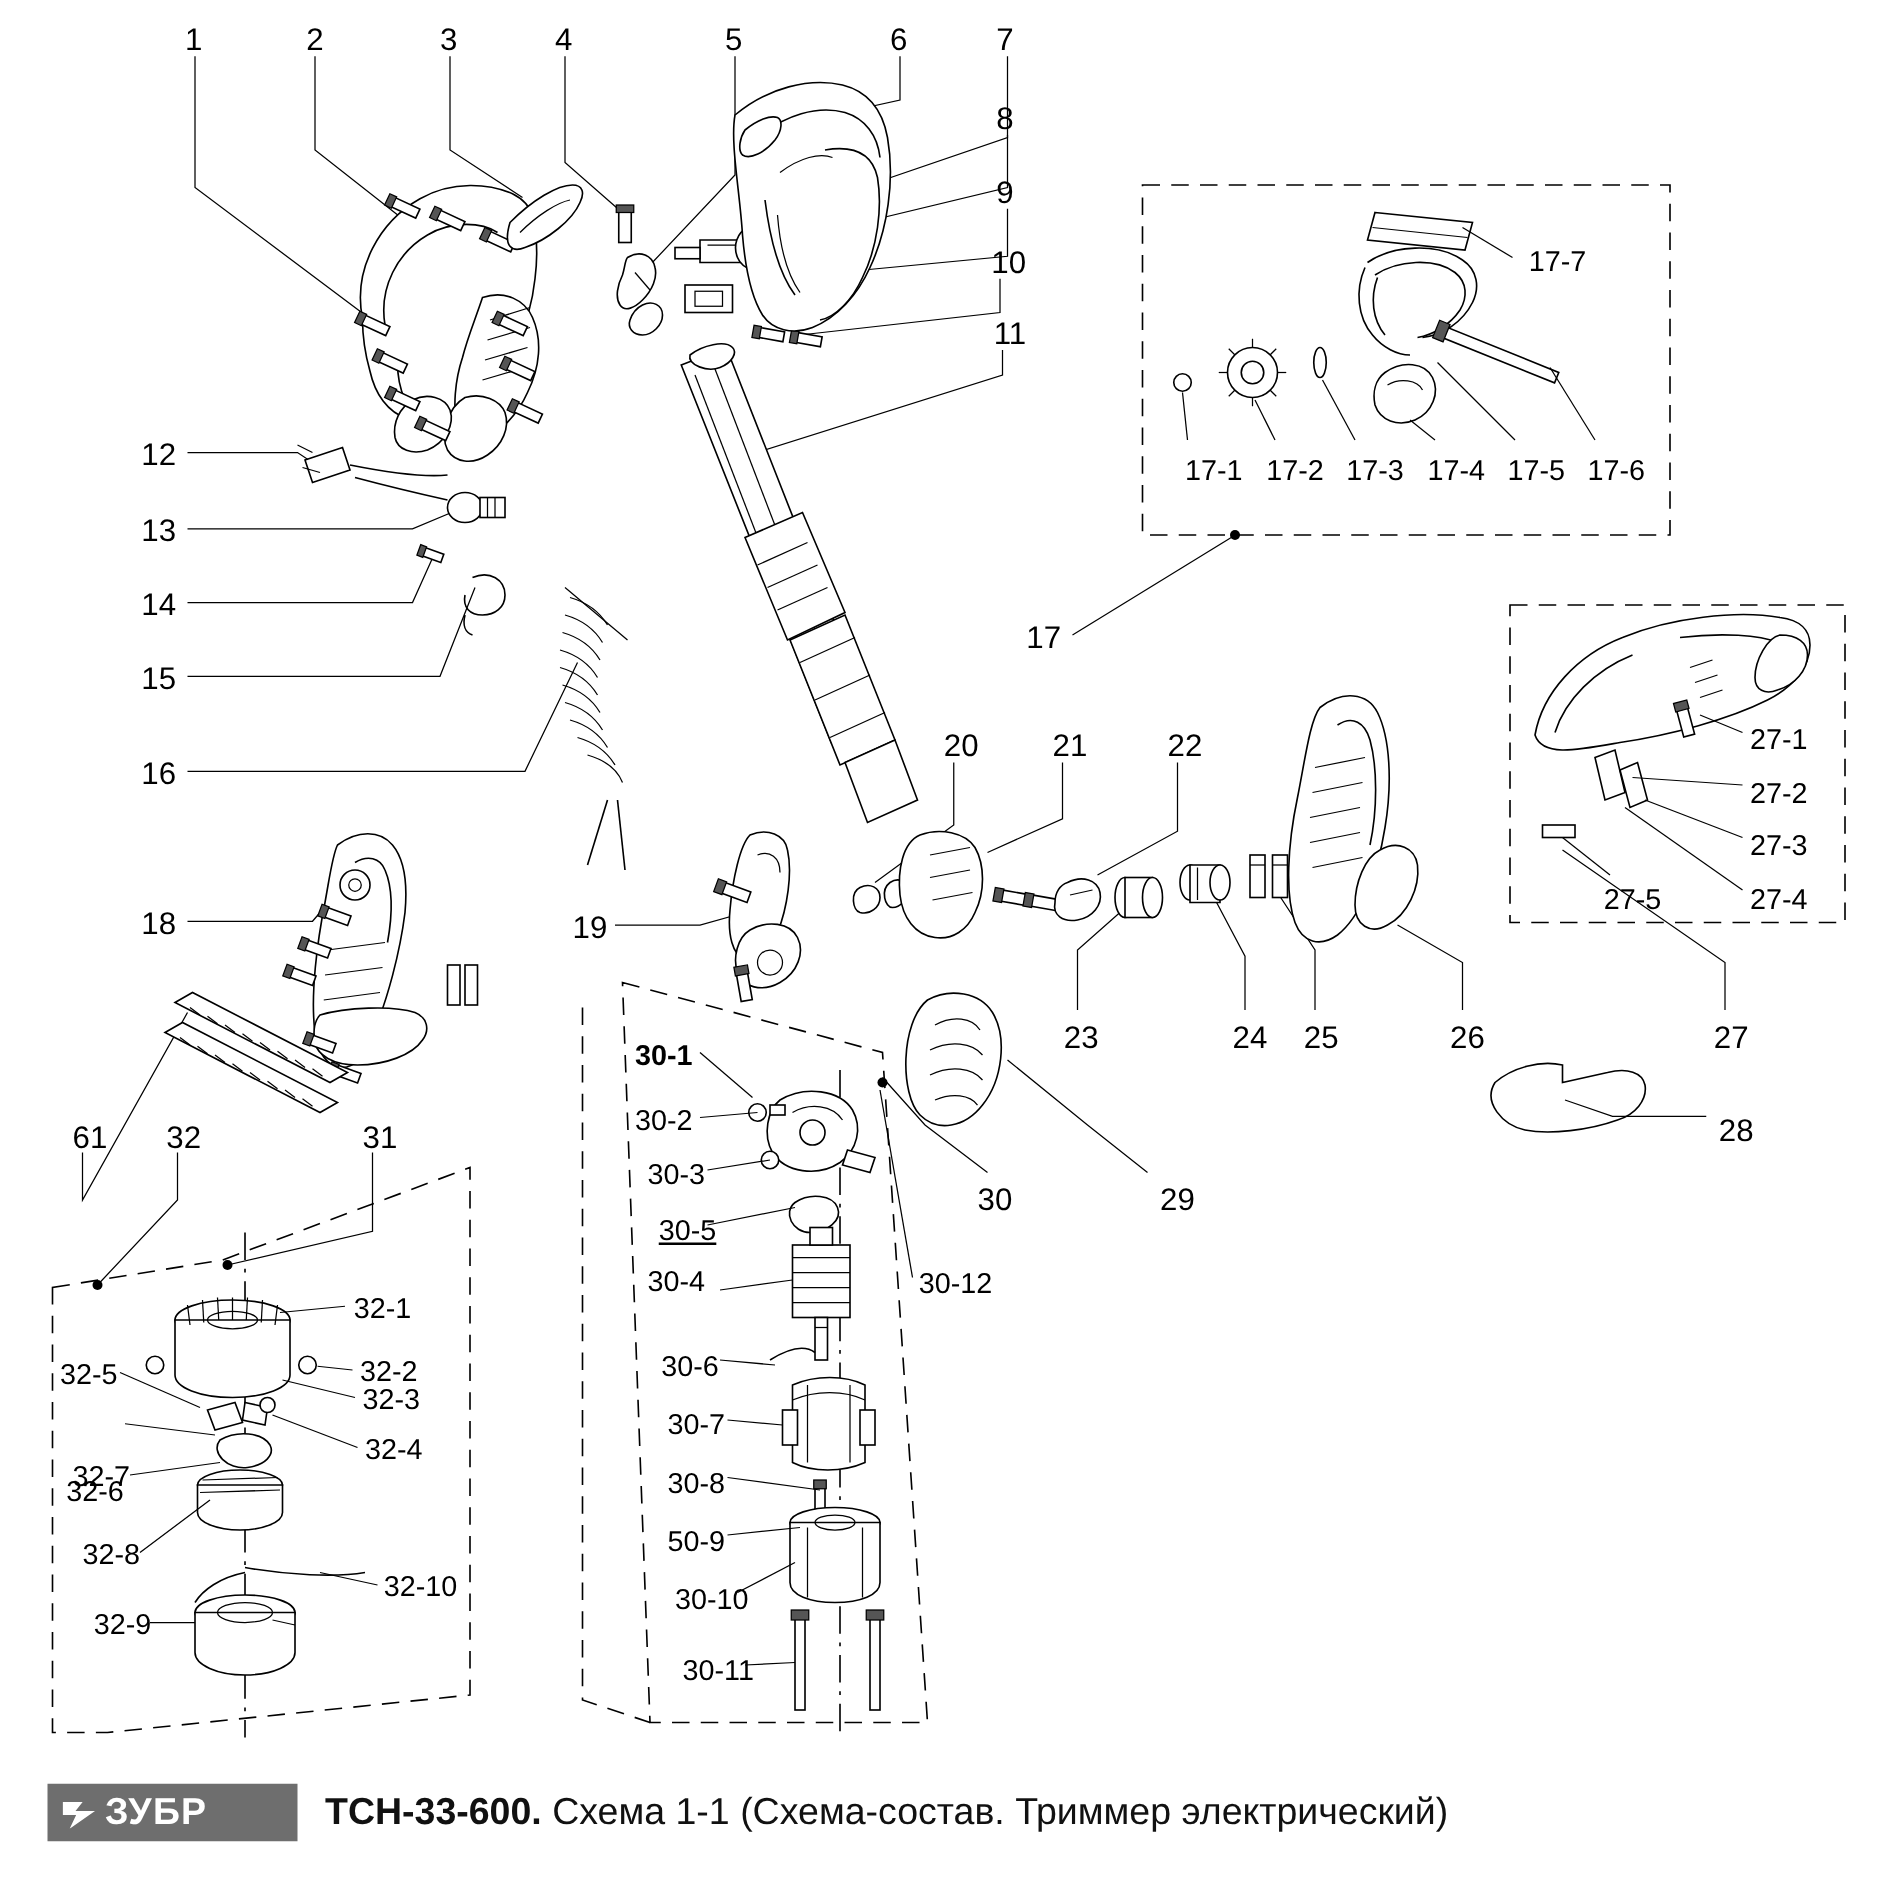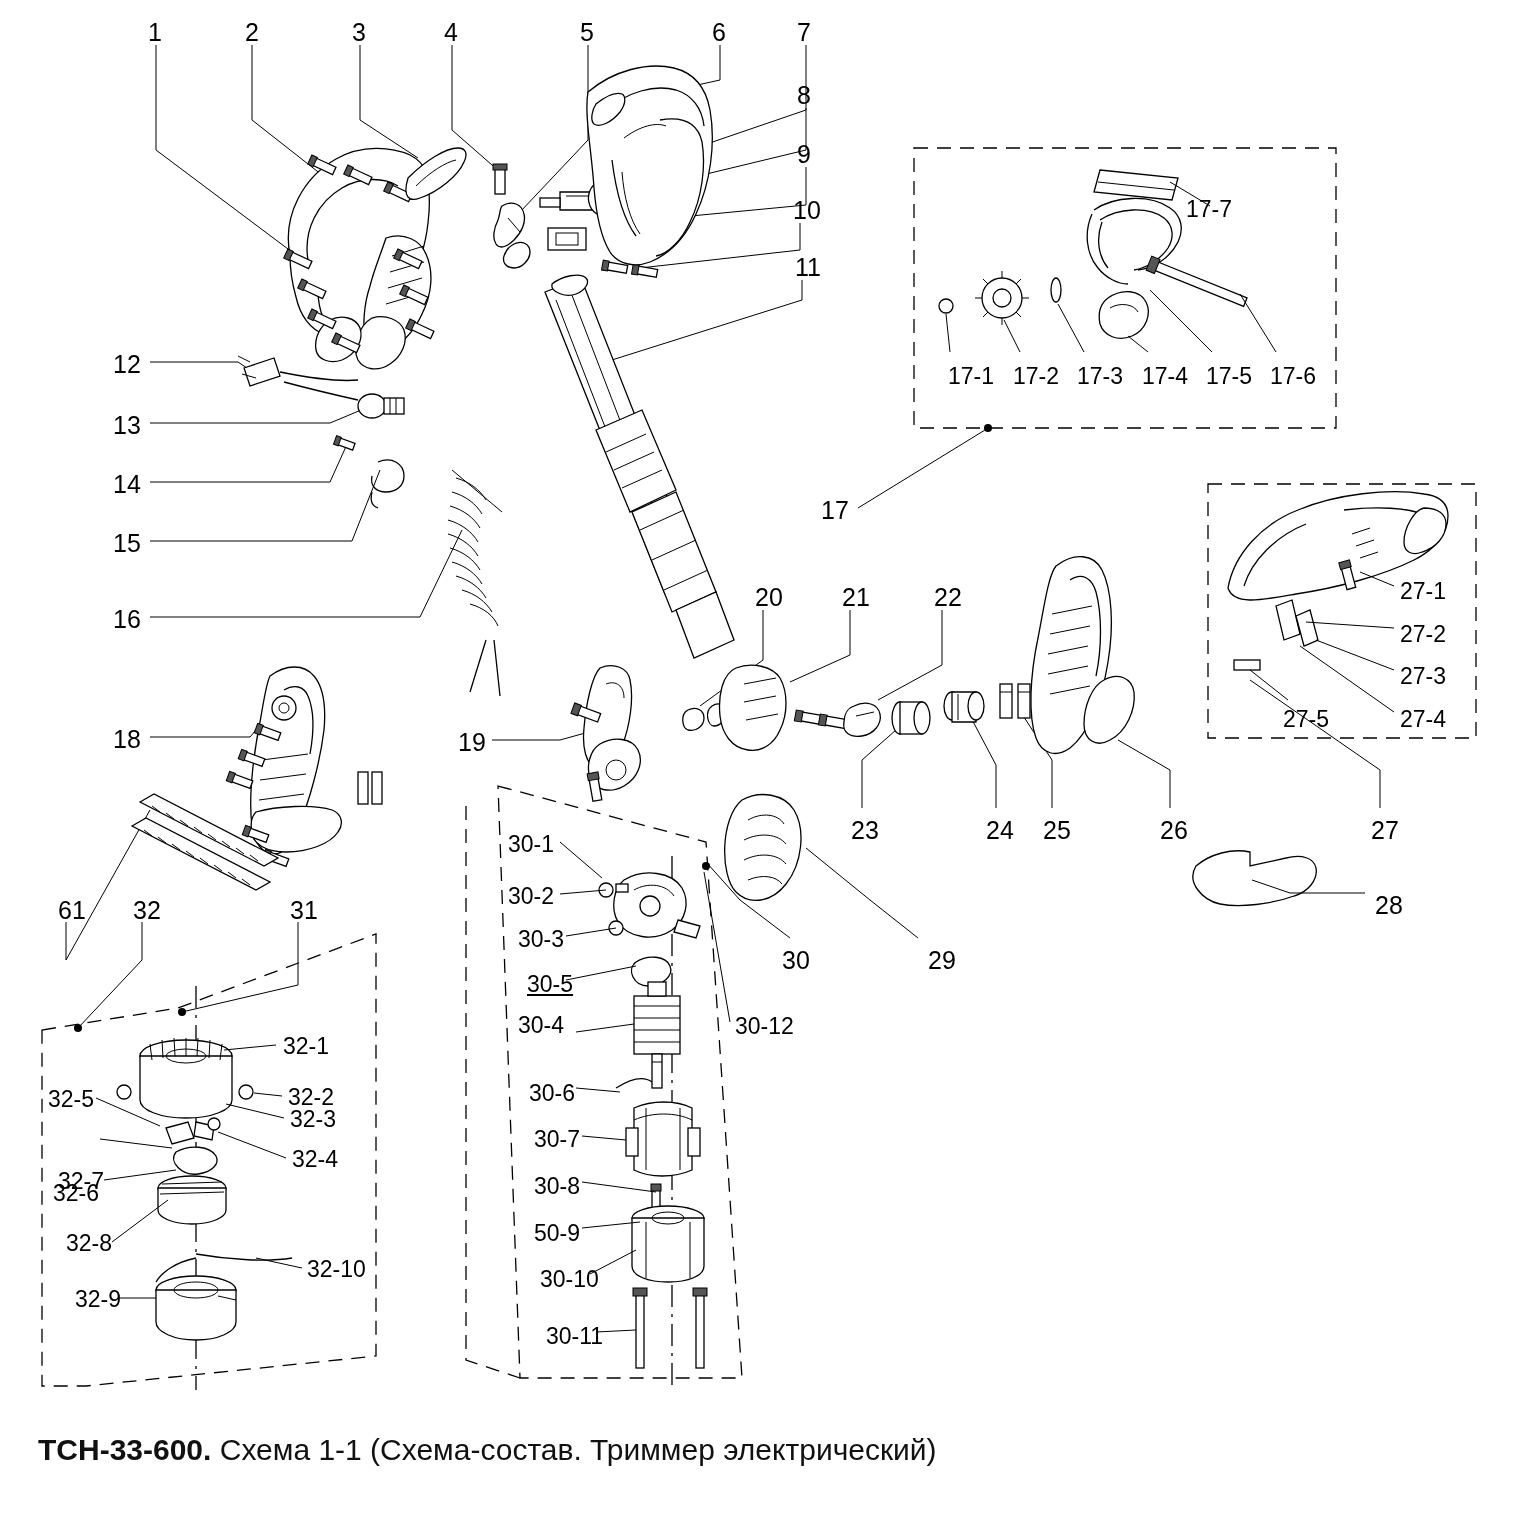--- a/index.html
+++ b/index.html
@@ -713,52 +713,56 @@
   <div class="callout" style="left:290px;  top:898px;">31</div>
   <div class="callout" style="left:133px;  top:898px;">32</div>
   <div class="callout" style="left:58px;   top:898px;">61</div>
 
   <div class="callout sub" style="left:948px;  top:365px;">17-1</div>
   <div class="callout sub" style="left:1013px; top:365px;">17-2</div>
   <div class="callout sub" style="left:1077px; top:365px;">17-3</div>
   <div class="callout sub" style="left:1142px; top:365px;">17-4</div>
   <div class="callout sub" style="left:1206px; top:365px;">17-5</div>
   <div class="callout sub" style="left:1270px; top:365px;">17-6</div>
-  <div class="callout sub" style="left:1186px; top:198px;text-align:center;">17-7</div>
+  <div class="callout sub" style="left:1223px; top:198px;text-align:center;">17-7</div>
 
   <div class="callout sub" style="left:1400px; top:580px;">27-1</div>
   <div class="callout sub" style="left:1400px; top:623px;">27-2</div>
   <div class="callout sub" style="left:1400px; top:665px;">27-3</div>
   <div class="callout sub" style="left:1400px; top:708px;">27-4</div>
   <div class="callout sub" style="left:1283px; top:708px;">27-5</div>
 
   <div class="callout sub" style="left:283px; top:1035px;">32-1</div>
   <div class="callout sub" style="left:288px; top:1086px;">32-2</div>
   <div class="callout sub" style="left:290px; top:1108px;">32-3</div>
   <div class="callout sub" style="left:292px; top:1148px;">32-4</div>
   <div class="callout sub" style="left:48px;  top:1088px;">32-5</div>
   <div class="callout sub" style="left:53px;  top:1182px;">32-6</div>
   <div class="callout sub" style="left:58px;  top:1170px;">32-7</div>
   <div class="callout sub" style="left:66px;  top:1232px;">32-8</div>
   <div class="callout sub" style="left:75px;  top:1288px;">32-9</div>
   <div class="callout sub" style="left:307px; top:1258px;">32-10</div>
 
-  <div class="callout sub" style="left:508px; top:833px;">30-1</div>
+  <div class="callout sub" style="left:508px; top:833px;font-weight:bold;">30-1</div>
   <div class="callout sub" style="left:508px; top:885px;">30-2</div>
   <div class="callout sub" style="left:518px; top:928px;">30-3</div>
   <div class="callout sub" style="left:518px; top:1014px;">30-4</div>
   <div class="callout sub" style="left:527px; top:973px;text-decoration:underline;">30-5</div>
   <div class="callout sub" style="left:529px; top:1082px;">30-6</div>
   <div class="callout sub" style="left:534px; top:1128px;">30-7</div>
   <div class="callout sub" style="left:534px; top:1175px;">30-8</div>
   <div class="callout sub" style="left:534px; top:1222px;">50-9</div>
   <div class="callout sub" style="left:540px; top:1268px;">30-10</div>
   <div class="callout sub" style="left:546px; top:1325px;">30-11</div>
   <div class="callout sub" style="left:735px; top:1015px;">30-12</div>
 
   <div class="footer">
+    <div class="logo">
+      <span class="logo-mark"></span>
+      <span class="logo-text">ЗУБР</span>
+    </div>
     <div class="caption">
       <span class="model">ТСН-33-600.</span>
       <span>Схема 1-1 (Схема-состав. Триммер электрический)</span>
     </div>
   </div>
 
 </div>
 
 </body></html>

